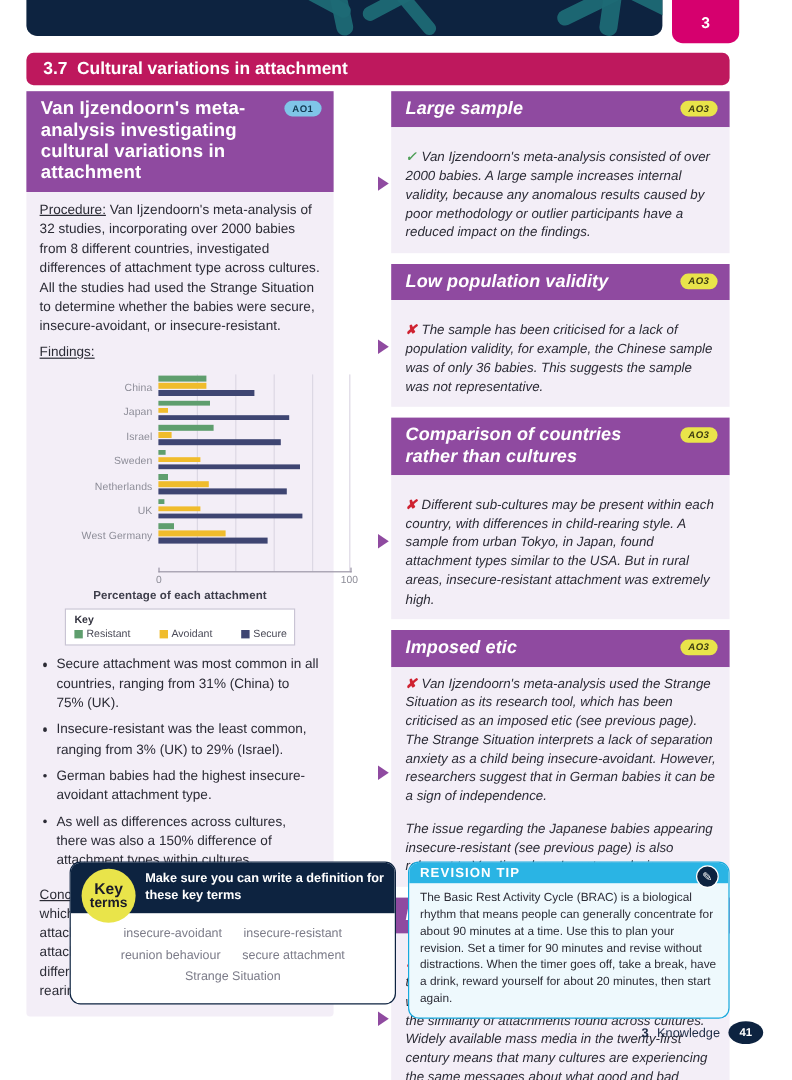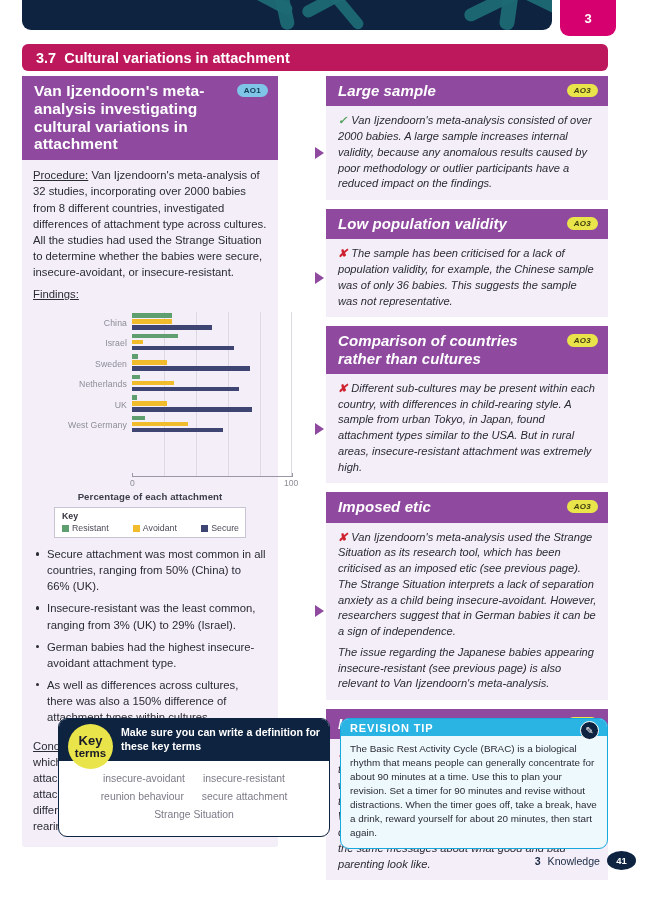--- a/index.html
+++ b/index.html
@@ -152,21 +152,21 @@
   }
 
   
   .rpanel { margin-bottom: 9px; position: relative; }
   .rpanel-body {
     background: #f3eef7;
     padding: 7px 11px 8px 12px;
     font-size: 11.1px; line-height: 1.42; color: #2b2b35;
   }
   .rpanel-body p { margin-bottom: 5px; }
-  .rpanel-body p:last-child { margin-bottom: 0; }
+  .rpanel-body p:last-child { margin-bottom: 0; margin-top: 11px; }
   .mark { font-weight: bold; margin-right: 4px; }
   .mark-tick { color: #4f9f58; }
   .mark-cross { color: #cf2231; }
   .arrow {
     position: absolute; left: -11px; width: 0; height: 0;
     border-top: 6px solid transparent; border-bottom: 6px solid transparent;
     border-left: 9px solid #8f4aa0;
   }
 
   
@@ -271,20 +271,28 @@
         <div class="chart-rows" id="chart-rows">
             <div class="crow">
               <div class="crow-label">China</div>
               <div class="bars">
                 <div class="bar resistant" style="width: 40px; background: rgb(95, 158, 110);"></div>
                 <div class="bar avoidant" style="width: 40px; background: rgb(240, 188, 44);"></div>
                 <div class="bar secure" style="width: 80px; background: rgb(62, 69, 114);"></div>
               </div>
             </div>
             <div class="crow">
+              <div class="crow-label">Japan</div>
+              <div class="bars">
+                <div class="bar resistant" style="width: 43.2px; background: rgb(95, 158, 110);"></div>
+                <div class="bar avoidant" style="width: 8px; background: rgb(240, 188, 44);"></div>
+                <div class="bar secure" style="width: 108.8px; background: rgb(62, 69, 114);"></div>
+              </div>
+            </div>
+            <div class="crow">
               <div class="crow-label">Israel</div>
               <div class="bars">
                 <div class="bar resistant" style="width: 46.4px; background: rgb(95, 158, 110);"></div>
                 <div class="bar avoidant" style="width: 11.2px; background: rgb(240, 188, 44);"></div>
                 <div class="bar secure" style="width: 102.4px; background: rgb(62, 69, 114);"></div>
               </div>
             </div>
             <div class="crow">
               <div class="crow-label">Sweden</div>
               <div class="bars">
@@ -339,21 +347,21 @@
             </div>
             <div class="legend-item">
               <span class="swatch secure" style="background: rgb(62, 69, 114);"></span>
               <span>Secure</span>
             </div>
           </div>
       </div>
     </div>
 
     <ul class="bullets" id="left-bullets">
-        <li>Secure attachment was most common in all countries, ranging from 50% (China) to 66% (UK).</li>
+        <li>Secure attachment was most common in all countries, ranging from 31% (China) to 75% (UK).</li>
         <li>Insecure-resistant was the least common, ranging from 3% (UK) to 29% (Israel).</li>
         <li>German babies had the highest insecure-avoidant attachment type.</li>
         <li>As well as differences across cultures, there was also a 150% difference of attachment types within cultures.</li>
       </ul>
 
     <div class="left-body">
       <p><span class="ul-term">Conclusions:</span><span> secure attachment is universal, which supports Bowlby's theory that attachment is innate. Differences in attachment types can be attributed to differences in cultural attitudes and child-rearing practices.</span></p>
     </div>
   </div>
 

